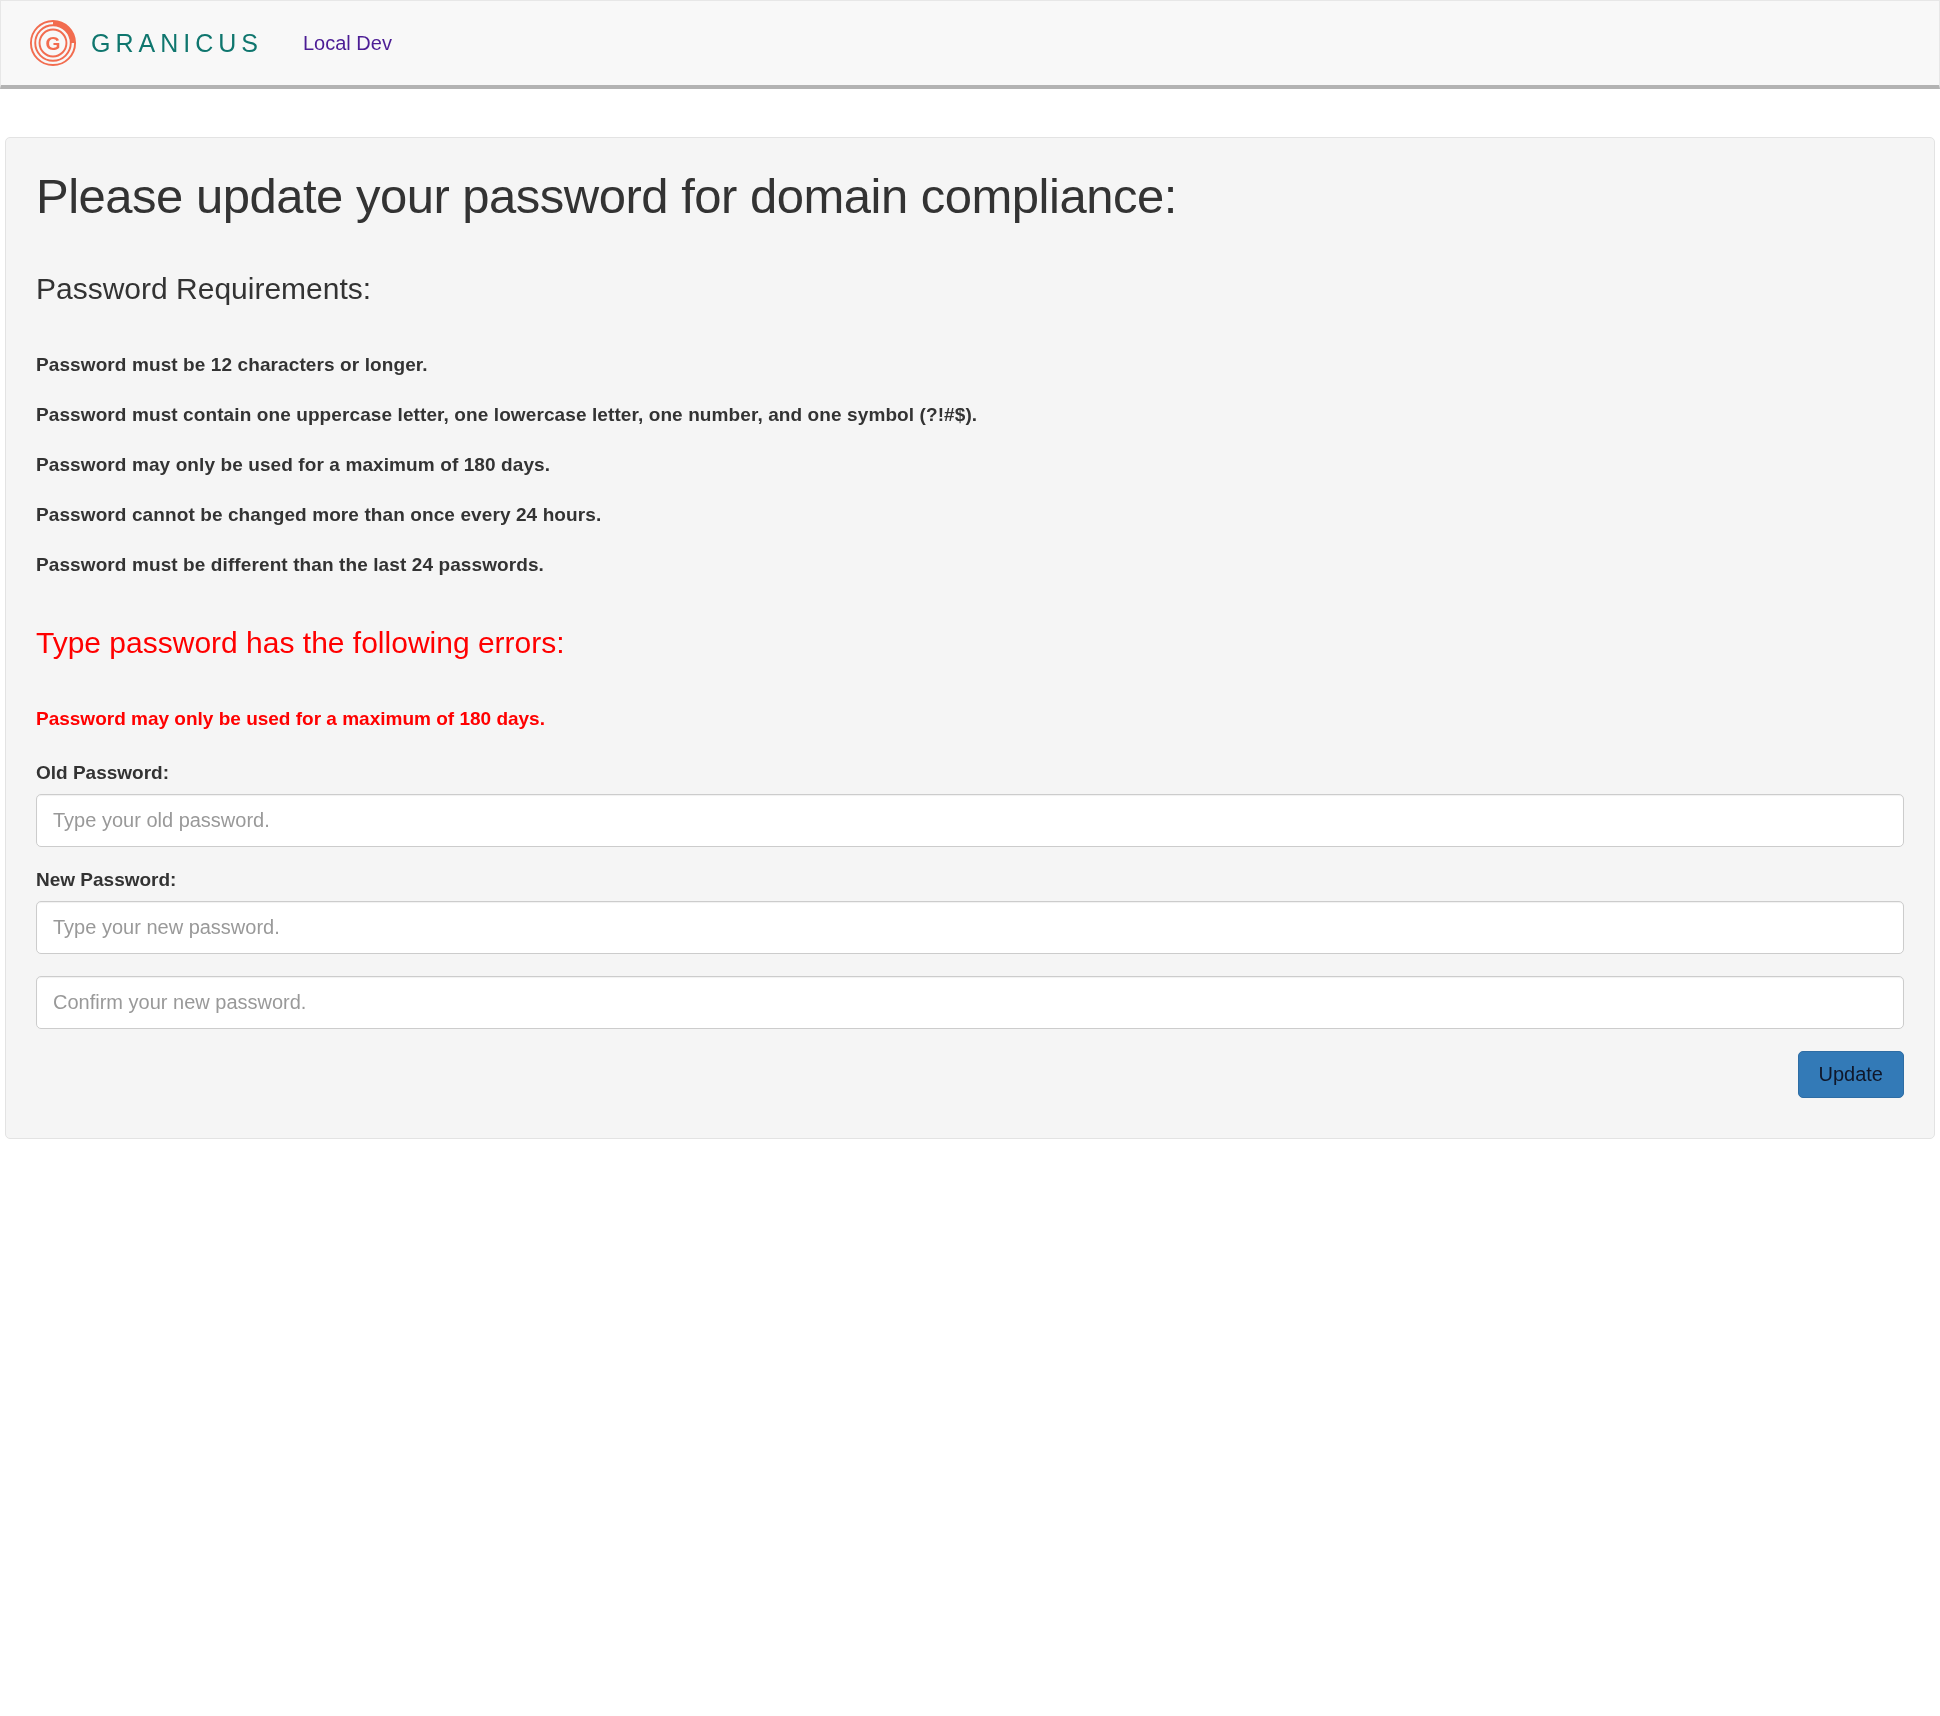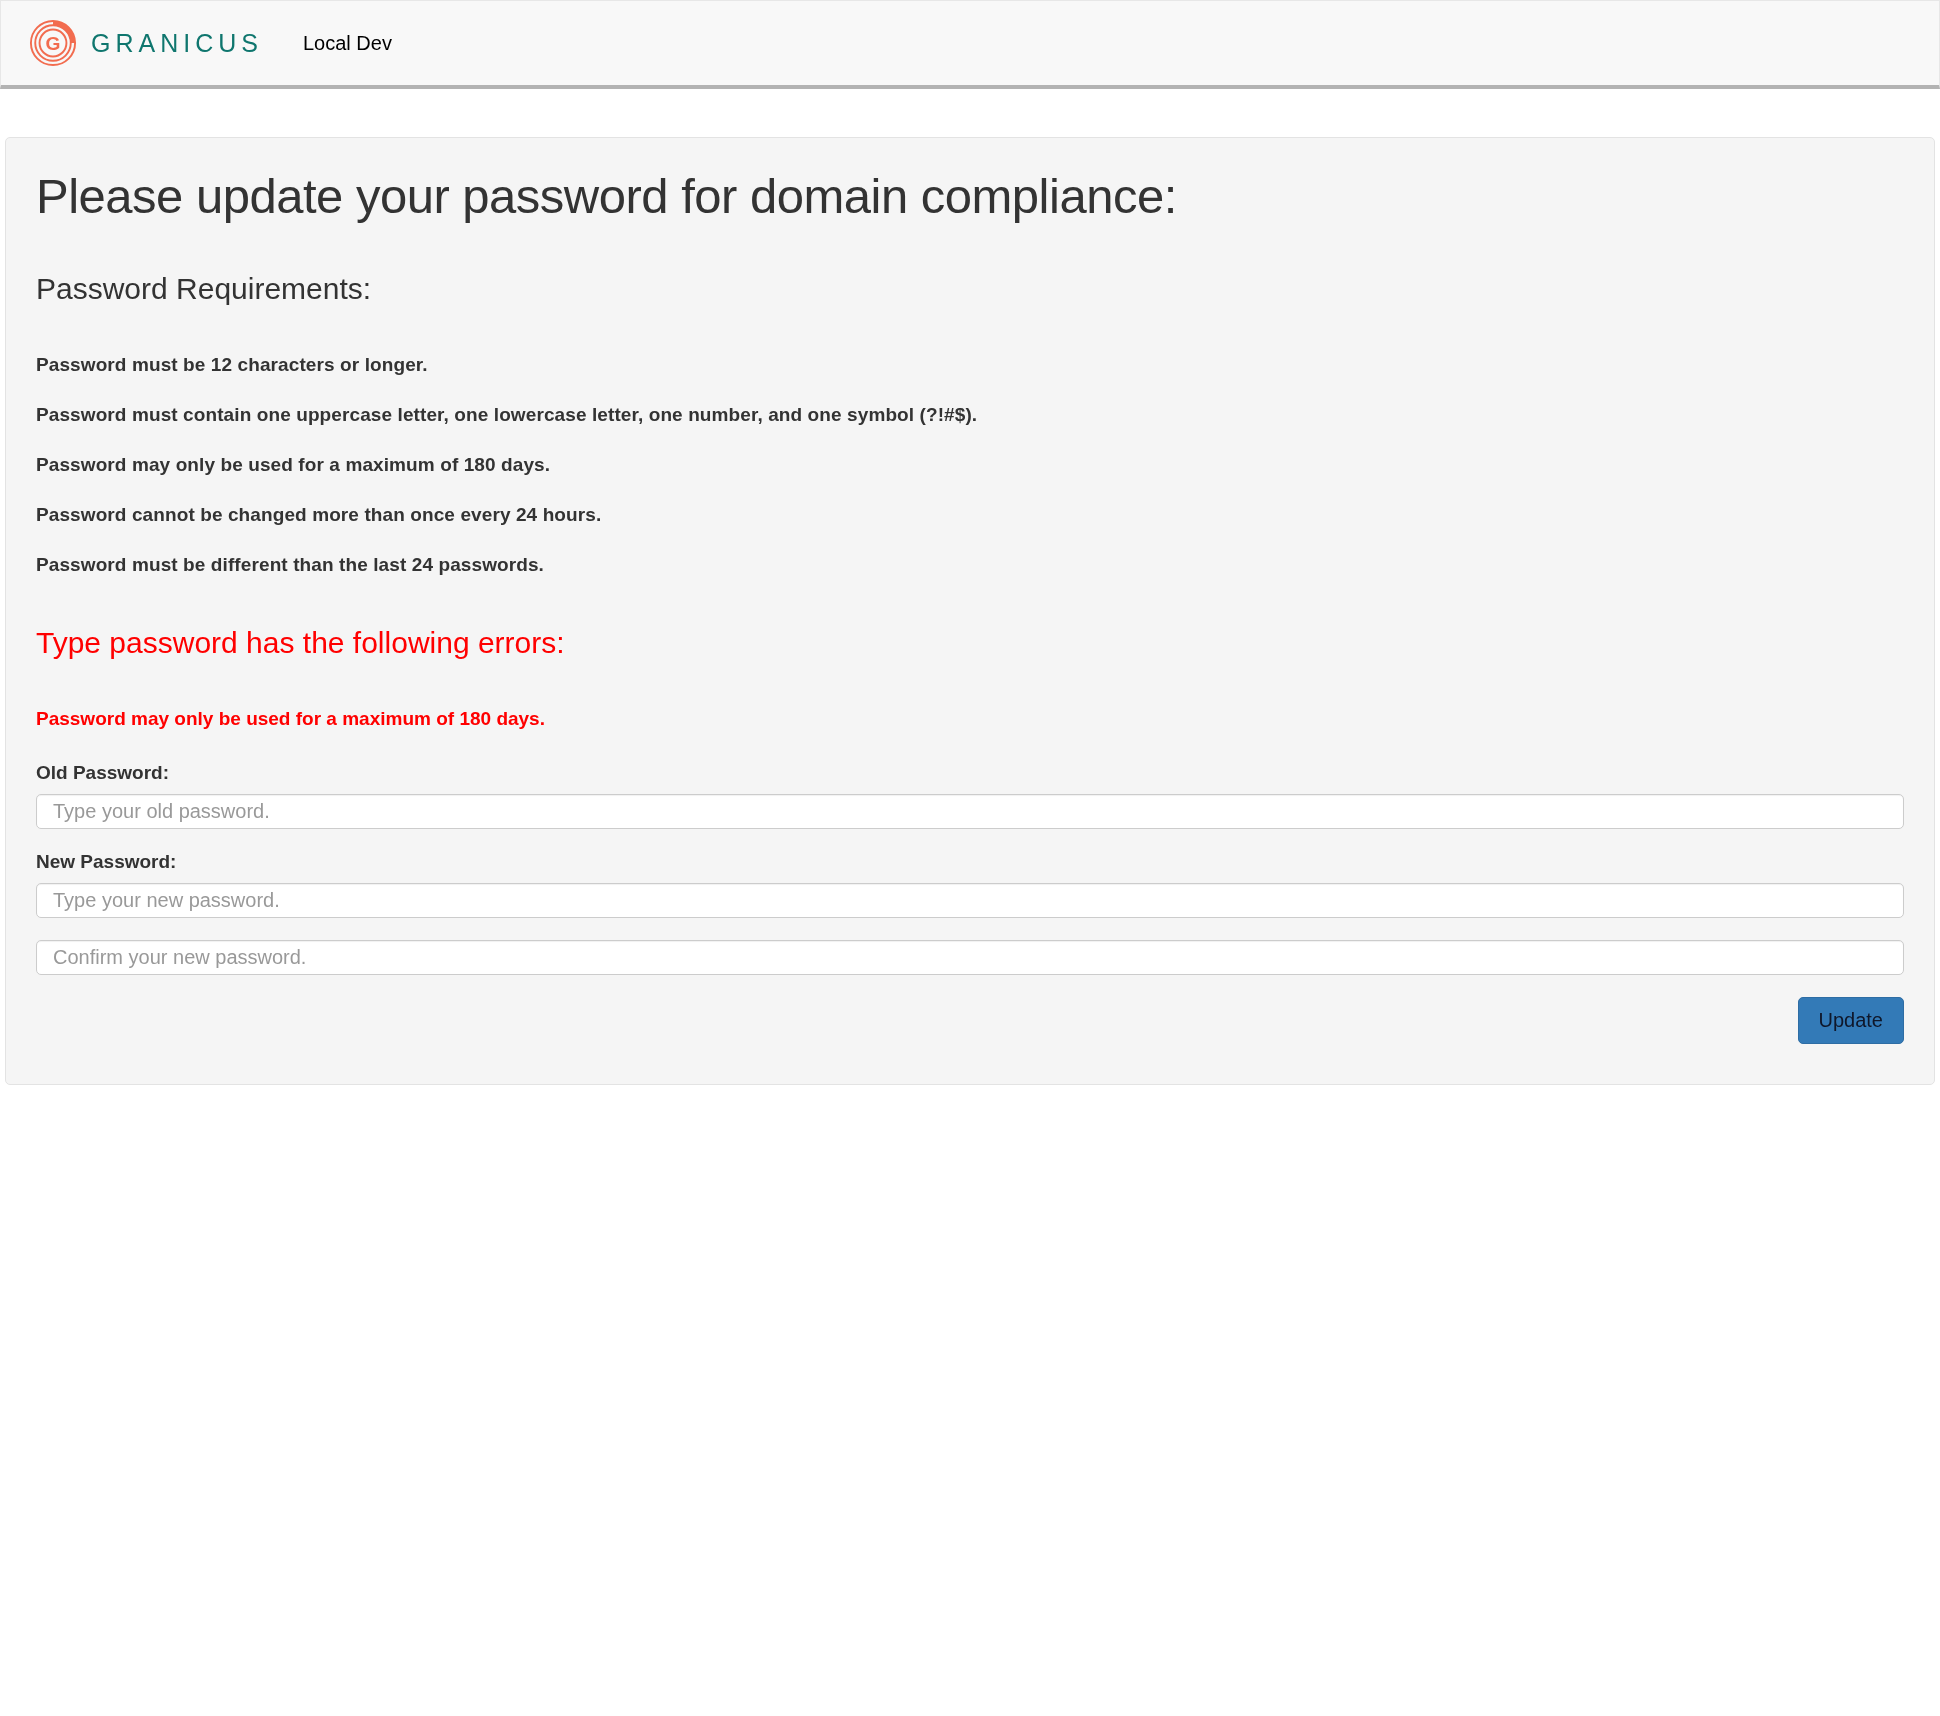--- a/index.html
+++ b/index.html
@@ -30,21 +30,21 @@
       height: 48px;
     }
     .logo-text {
       font-size: 25px;
       letter-spacing: 5px;
       color: #0f766e;
       font-weight: 400;
     }
     .nav-link {
       margin-left: 40px;
-      color: #000000;
+      color: #4c1d95;
       font-size: 20px;
     }
     .main-panel {
       margin: 48px 5px 5px 5px;
       background: #f5f5f5;
       border: 1px solid #e3e3e3;
       border-radius: 5px;
       padding: 30px 30px 40px 30px;
     }
     h1.page-title {
@@ -90,21 +90,21 @@
     }
     .form-label {
       display: block;
       font-size: 19px;
       font-weight: 700;
       color: #333333;
       margin-bottom: 10px;
     }
     .form-control {
       width: 100%;
-      height: 35px;
+      height: 53px;
       padding: 10px 16px;
       font-size: 20px;
       color: #555555;
       background: #ffffff;
       border: 1px solid #cccccc;
       border-radius: 5px;
       box-shadow: inset 0 1px 1px rgba(0,0,0,0.06);
     }
     .form-control::placeholder {
       color: #999999;

